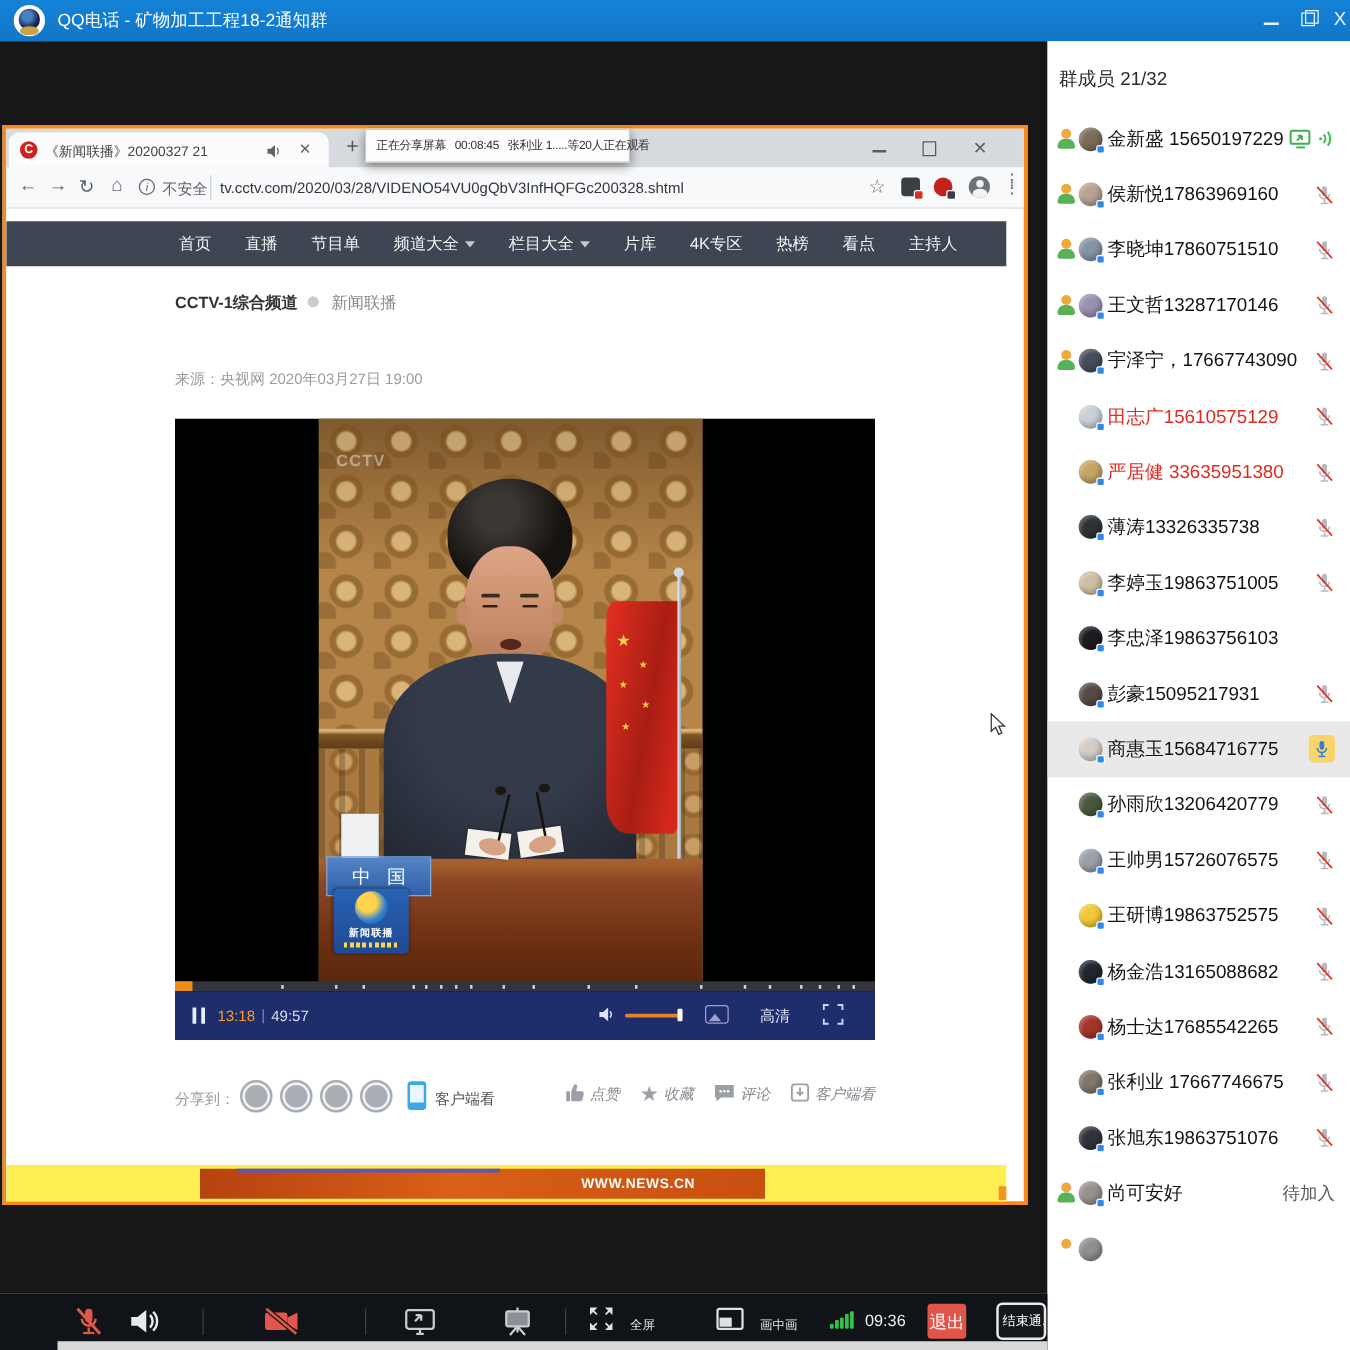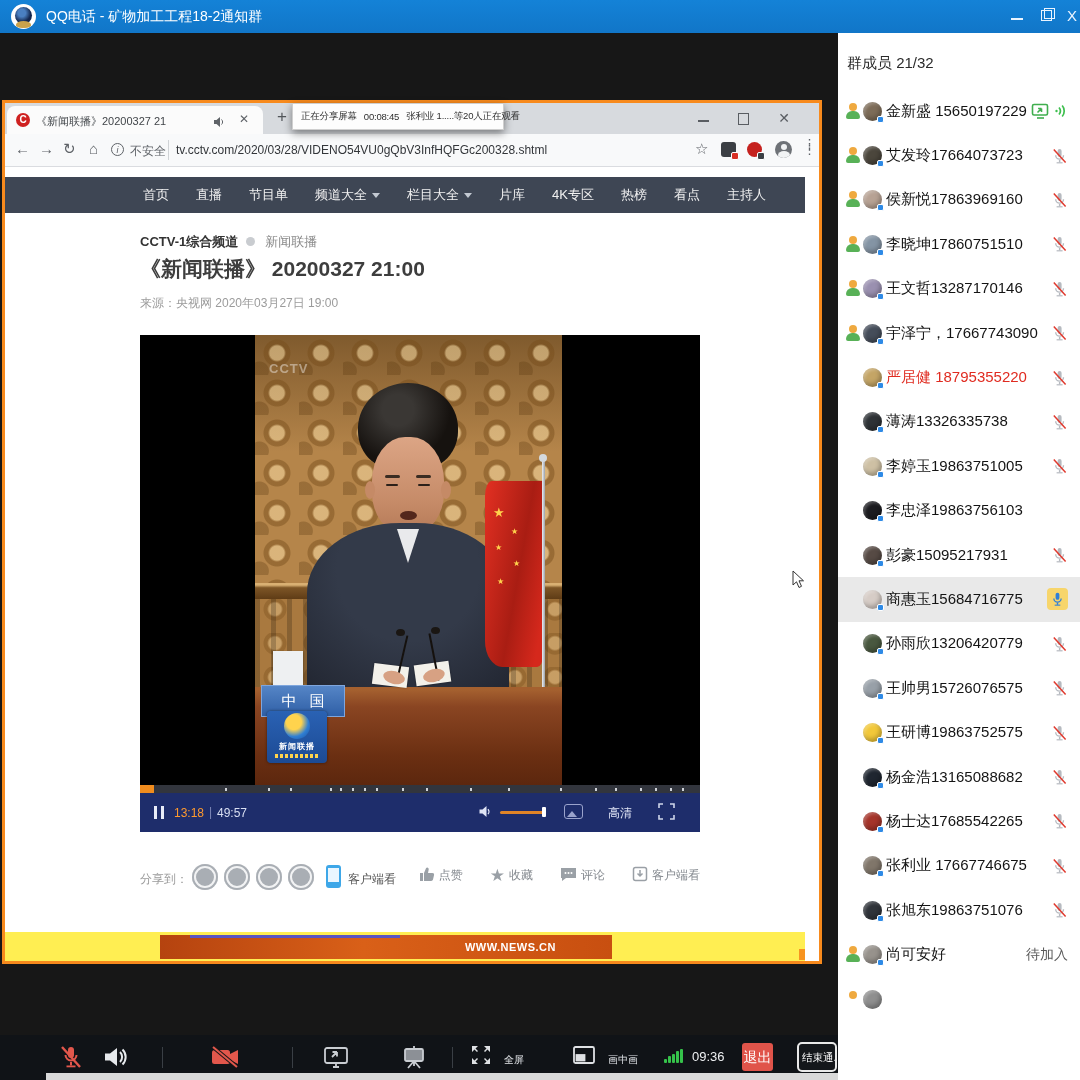--- a/index.html
+++ b/index.html
@@ -124,21 +124,21 @@
   .shot-icon{position:absolute;left:424px;top:11px;width:19px;height:15px;border:1.5px solid #9aa3cc;border-radius:3px;}
   .shot-icon::after{content:"";position:absolute;left:2px;bottom:1px;width:0;height:0;border-left:5px solid transparent;border-right:5px solid transparent;border-bottom:6px solid #9aa3cc;}
   .hd-label{position:absolute;left:468px;top:12px;font-size:12px;color:#dfe4f5;}
   
   .share-row{position:absolute;left:135px;top:695px;width:560px;height:32px;}
   .share-label{position:absolute;left:0;top:9px;font-size:12px;color:#9a9a9a;}
   .share-circle{position:absolute;top:2px;width:26px;height:26px;border-radius:50%;background:#a9aeb4;box-shadow:inset 0 0 0 2px #a9aeb4,inset 0 0 0 4px rgba(255,255,255,.85);}
   .phone-ic{position:absolute;left:186px;top:3px;width:15px;height:23px;border-radius:3px;background:#3ea7e8;}
   .phone-ic::before{content:"";position:absolute;left:2px;top:3px;width:11px;height:14px;background:#eaf6ff;}
   .mobile-label{position:absolute;left:208px;top:9px;font-size:12px;color:#555;}
-  .actions{position:absolute;right:0;top:4px;display:flex;gap:27px;}
+  .actions{position:absolute;right:0;top:4px;display:flex;gap:16px;font-style:italic;}
   .action{display:flex;align-items:center;gap:4px;color:#84898f;font-size:12px;white-space:nowrap;}
   
   .yellow-band{position:absolute;left:0;top:765px;width:814px;height:29px;background:var(--yellow_band,#ffee52);}
   .band-banner{position:absolute;left:155px;top:3px;width:452px;height:24px;background:linear-gradient(90deg,#b5430f,#d96018 45%,#c84f10);}
   .band-strip{position:absolute;left:30px;top:0;width:210px;height:3px;background:#5a55c2;}
   .band-text{position:absolute;right:56px;top:6px;color:#fff;font-size:11px;font-weight:bold;letter-spacing:.5px;}
   .orange-chip{position:absolute;right:2px;top:17px;width:18px;height:11px;background:#f79420;}
   .pscroll{position:absolute;left:802px;top:0;width:12px;height:794px;background:#ededed;}
   .pscroll .thumb{position:absolute;left:2px;top:42px;width:8px;height:150px;background:#c2c6cc;border-radius:4px;}
 
@@ -262,21 +262,20 @@
             <span class="nav-label">看点</span>
           </span>
 
   <span class="nav-item">
             <span class="nav-label">主持人</span>
           </span>
 </div>
       <div class="breadcrumb">
         <span class="bc-channel">CCTV-1综合频道</span><span class="bc-dot"></span><span class="bc-program">新闻联播</span>
       </div>
-      <div class="page-title">《新闻联播》 20200327 21:00</div>
       <div class="page-meta">来源：央视网 2020年03月27日 19:00</div>
 
       <div class="player">
         <div class="video">
           <div class="wall"></div>
           <div class="wall-ledge"></div>
           <div class="wall-lower"></div>
           <div class="watermark">CCTV</div>
           <div class="hair"></div>
           <div class="face">
@@ -456,138 +455,135 @@
               <path d="M6 15h7"></path>
               <path d="M6.5 9.5l4-4M10.5 5.5h-3.4M10.5 5.5v3.4"></path>
             </svg>
             <svg width="14" height="16" viewBox="0 0 14 16" fill="none" stroke="#3fbf4f" stroke-width="1.7">
               <circle cx="2.5" cy="8" r="1.2" fill="#3fbf4f" stroke="none"></circle>
               <path d="M5 4.5a5.5 5.5 0 0 1 0 7M8.2 2.5a8.5 8.5 0 0 1 0 11"></path>
             </svg>
           </span>
   </div>
 
+
   <div class="mrow">
     <span class="mbadge">
             <span class="mb-head"></span>
             <span class="mb-body"></span>
           </span>
-    <span class="mavatar" style="background: rgb(75, 70, 60);">
-            <span class="mav-dot"></span>
-          </span>
-    <span class="mname">艾发玲17664073723</span>
+    <span class="mavatar" style="background: rgb(183, 162, 148);">
+            <span class="mav-dot"></span>
+          </span>
+    <span class="mname">侯新悦17863969160</span>
     <span class="mstatus">
             <svg width="17" height="18" viewBox="0 0 17 18">
               <g fill="#b6bac0">
                 <rect x="6.6" y="2" width="4" height="8" rx="2"></rect>
                 <path d="M4 8.2a4.6 4.6 0 0 0 9.2 0h-1.4a3.2 3.2 0 0 1-6.4 0z"></path>
                 <rect x="7.9" y="13" width="1.5" height="2.4"></rect>
                 <rect x="5.6" y="15.2" width="6" height="1.2"></rect>
               </g>
               <line x1="2.8" y1="2.5" x2="14.6" y2="15.5" stroke="#e0392e" stroke-width="1.5"></line>
             </svg>
           </span>
   </div>
 
   <div class="mrow">
     <span class="mbadge">
             <span class="mb-head"></span>
             <span class="mb-body"></span>
           </span>
-    <span class="mavatar" style="background: rgb(183, 162, 148);">
-            <span class="mav-dot"></span>
-          </span>
-    <span class="mname">侯新悦17863969160</span>
-    <span class="mstatus">
-            <svg width="17" height="18" viewBox="0 0 17 18">
-              <g fill="#b6bac0">
-                <rect x="6.6" y="2" width="4" height="8" rx="2"></rect>
-                <path d="M4 8.2a4.6 4.6 0 0 0 9.2 0h-1.4a3.2 3.2 0 0 1-6.4 0z"></path>
-                <rect x="7.9" y="13" width="1.5" height="2.4"></rect>
-                <rect x="5.6" y="15.2" width="6" height="1.2"></rect>
-              </g>
-              <line x1="2.8" y1="2.5" x2="14.6" y2="15.5" stroke="#e0392e" stroke-width="1.5"></line>
-            </svg>
-          </span>
-  </div>
+    <span class="mavatar" style="background: rgb(132, 148, 164);">
+            <span class="mav-dot"></span>
+          </span>
+    <span class="mname">李晓坤17860751510</span>
+    <span class="mstatus">
+            <svg width="17" height="18" viewBox="0 0 17 18">
+              <g fill="#b6bac0">
+                <rect x="6.6" y="2" width="4" height="8" rx="2"></rect>
+                <path d="M4 8.2a4.6 4.6 0 0 0 9.2 0h-1.4a3.2 3.2 0 0 1-6.4 0z"></path>
+                <rect x="7.9" y="13" width="1.5" height="2.4"></rect>
+                <rect x="5.6" y="15.2" width="6" height="1.2"></rect>
+              </g>
+              <line x1="2.8" y1="2.5" x2="14.6" y2="15.5" stroke="#e0392e" stroke-width="1.5"></line>
+            </svg>
+          </span>
+  </div>
+
 
   <div class="mrow">
     <span class="mbadge">
             <span class="mb-head"></span>
             <span class="mb-body"></span>
           </span>
-    <span class="mavatar" style="background: rgb(132, 148, 164);">
-            <span class="mav-dot"></span>
-          </span>
-    <span class="mname">李晓坤17860751510</span>
-    <span class="mstatus">
-            <svg width="17" height="18" viewBox="0 0 17 18">
-              <g fill="#b6bac0">
-                <rect x="6.6" y="2" width="4" height="8" rx="2"></rect>
-                <path d="M4 8.2a4.6 4.6 0 0 0 9.2 0h-1.4a3.2 3.2 0 0 1-6.4 0z"></path>
-                <rect x="7.9" y="13" width="1.5" height="2.4"></rect>
-                <rect x="5.6" y="15.2" width="6" height="1.2"></rect>
-              </g>
-              <line x1="2.8" y1="2.5" x2="14.6" y2="15.5" stroke="#e0392e" stroke-width="1.5"></line>
-            </svg>
-          </span>
-  </div>
-
+    <span class="mavatar" style="background: rgb(154, 144, 176);">
+            <span class="mav-dot"></span>
+          </span>
+    <span class="mname">王文哲13287170146</span>
+    <span class="mstatus">
+            <svg width="17" height="18" viewBox="0 0 17 18">
+              <g fill="#b6bac0">
+                <rect x="6.6" y="2" width="4" height="8" rx="2"></rect>
+                <path d="M4 8.2a4.6 4.6 0 0 0 9.2 0h-1.4a3.2 3.2 0 0 1-6.4 0z"></path>
+                <rect x="7.9" y="13" width="1.5" height="2.4"></rect>
+                <rect x="5.6" y="15.2" width="6" height="1.2"></rect>
+              </g>
+              <line x1="2.8" y1="2.5" x2="14.6" y2="15.5" stroke="#e0392e" stroke-width="1.5"></line>
+            </svg>
+          </span>
+  </div>
 
   <div class="mrow">
     <span class="mbadge">
             <span class="mb-head"></span>
             <span class="mb-body"></span>
           </span>
-    <span class="mavatar" style="background: rgb(154, 144, 176);">
-            <span class="mav-dot"></span>
-          </span>
-    <span class="mname">王文哲13287170146</span>
-    <span class="mstatus">
-            <svg width="17" height="18" viewBox="0 0 17 18">
-              <g fill="#b6bac0">
-                <rect x="6.6" y="2" width="4" height="8" rx="2"></rect>
-                <path d="M4 8.2a4.6 4.6 0 0 0 9.2 0h-1.4a3.2 3.2 0 0 1-6.4 0z"></path>
-                <rect x="7.9" y="13" width="1.5" height="2.4"></rect>
-                <rect x="5.6" y="15.2" width="6" height="1.2"></rect>
-              </g>
-              <line x1="2.8" y1="2.5" x2="14.6" y2="15.5" stroke="#e0392e" stroke-width="1.5"></line>
-            </svg>
-          </span>
-  </div>
-
-  <div class="mrow">
-    <span class="mbadge">
-            <span class="mb-head"></span>
-            <span class="mb-body"></span>
-          </span>
     <span class="mavatar" style="background: rgb(69, 77, 90);">
             <span class="mav-dot"></span>
           </span>
     <span class="mname">宇泽宁，17667743090</span>
     <span class="mstatus">
             <svg width="17" height="18" viewBox="0 0 17 18">
               <g fill="#b6bac0">
                 <rect x="6.6" y="2" width="4" height="8" rx="2"></rect>
                 <path d="M4 8.2a4.6 4.6 0 0 0 9.2 0h-1.4a3.2 3.2 0 0 1-6.4 0z"></path>
                 <rect x="7.9" y="13" width="1.5" height="2.4"></rect>
                 <rect x="5.6" y="15.2" width="6" height="1.2"></rect>
               </g>
               <line x1="2.8" y1="2.5" x2="14.6" y2="15.5" stroke="#e0392e" stroke-width="1.5"></line>
             </svg>
           </span>
   </div>
 
+  <div class="mrow">
+    <span class="mbadge" style="visibility: hidden;"></span>
+    <span class="mavatar" style="background: rgb(201, 208, 216);">
+            <span class="mav-dot"></span>
+          </span>
+    <span class="mname red">田志广15610575129</span>
+    <span class="mstatus">
+            <svg width="17" height="18" viewBox="0 0 17 18">
+              <g fill="#b6bac0">
+                <rect x="6.6" y="2" width="4" height="8" rx="2"></rect>
+                <path d="M4 8.2a4.6 4.6 0 0 0 9.2 0h-1.4a3.2 3.2 0 0 1-6.4 0z"></path>
+                <rect x="7.9" y="13" width="1.5" height="2.4"></rect>
+                <rect x="5.6" y="15.2" width="6" height="1.2"></rect>
+              </g>
+              <line x1="2.8" y1="2.5" x2="14.6" y2="15.5" stroke="#e0392e" stroke-width="1.5"></line>
+            </svg>
+          </span>
+  </div>
 
   <div class="mrow">
     <span class="mbadge" style="visibility: hidden;"></span>
     <span class="mavatar" style="background: rgb(196, 165, 102);">
             <span class="mav-dot"></span>
           </span>
-    <span class="mname red">严居健 18795355220</span>
+    <span class="mname red">严居健 33635951380</span>
     <span class="mstatus">
             <svg width="17" height="18" viewBox="0 0 17 18">
               <g fill="#b6bac0">
                 <rect x="6.6" y="2" width="4" height="8" rx="2"></rect>
                 <path d="M4 8.2a4.6 4.6 0 0 0 9.2 0h-1.4a3.2 3.2 0 0 1-6.4 0z"></path>
                 <rect x="7.9" y="13" width="1.5" height="2.4"></rect>
                 <rect x="5.6" y="15.2" width="6" height="1.2"></rect>
               </g>
               <line x1="2.8" y1="2.5" x2="14.6" y2="15.5" stroke="#e0392e" stroke-width="1.5"></line>
             </svg>

